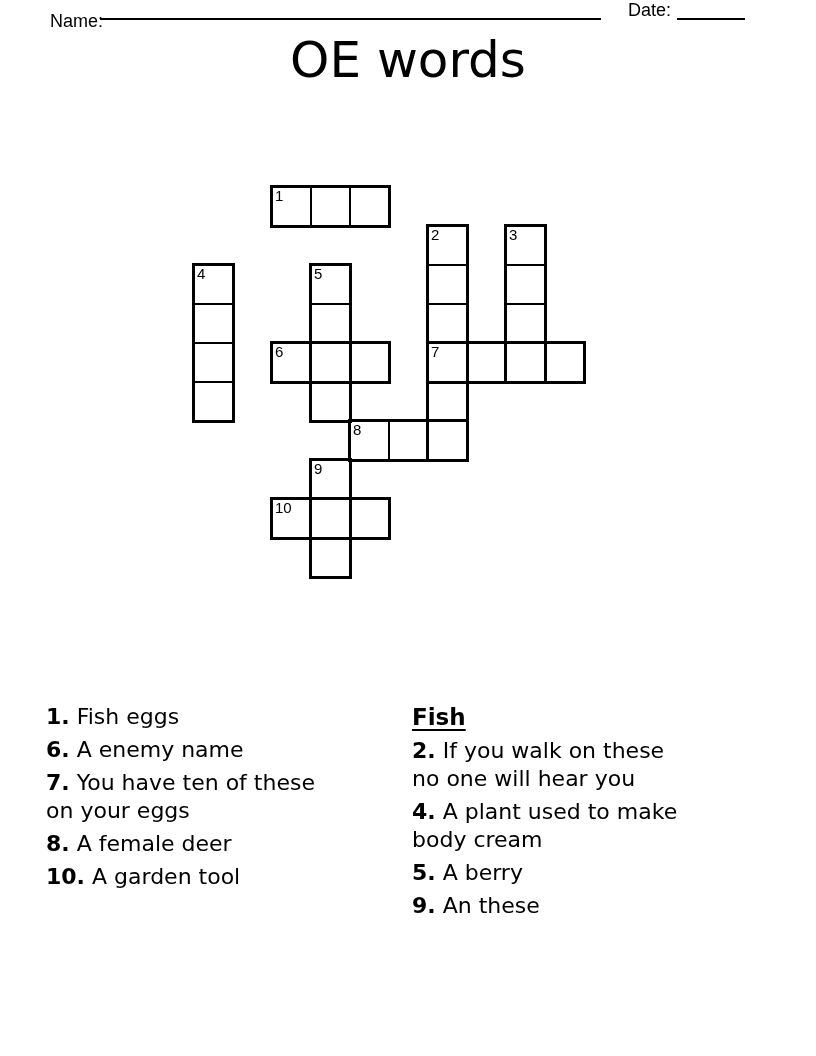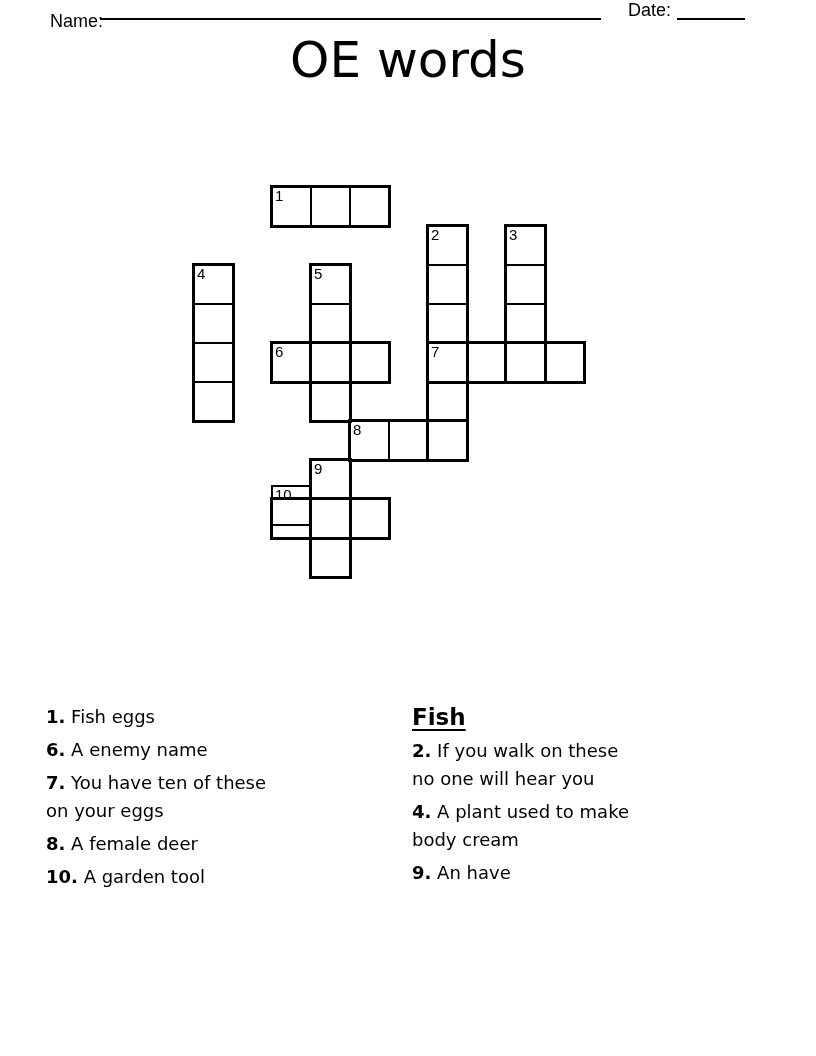--- a/index.html
+++ b/index.html
@@ -43,21 +43,21 @@
 
   
   .clue-col{position:absolute;top:703px;}
   #across-col{left:46px;width:360px;}
   #down-col{left:412px;width:360px;}
   .clue-heading{
     font-size:23px;line-height:28px;font-weight:bold;
     text-decoration:underline;text-decoration-thickness:2px;text-underline-offset:4px;
     margin-bottom:6px;
   }
-  .clue{font-size:18px;line-height:28px;margin-bottom:5px;}
+  .clue{font-size:22px;line-height:28px;margin-bottom:5px;}
   .clue .n{font-weight:bold;}
   .clue .t{white-space:pre-line;}
 </style>
 </head>
 <body>
 
 <span class="field-label" id="name-label">Name:</span>
 <div class="write-line" id="name-line"></div>
 <span class="field-label" id="date-label">Date:</span>
 <div class="write-line" id="date-line"></div>
@@ -106,21 +106,21 @@
     <div class="cell" style="left: 350px; top: 155px;"></div>
     <div class="cell" style="left: 155px; top: 233px;">
       <span class="num">8</span>
     </div>
     <div class="cell" style="left: 194px; top: 233px;"></div>
     <div class="cell" style="left: 116px; top: 272px;">
       <span class="num">9</span>
     </div>
     <div class="cell" style="left: 116px; top: 311px;"></div>
     <div class="cell" style="left: 116px; top: 350px;"></div>
-    <div class="cell" style="left: 77px; top: 298px; text-decoration: underline;">
+    <div class="cell" style="left: 77px; top: 311px; text-decoration: underline;">
       <span class="num">10</span>
     </div>
     <div class="cell" style="left: 155px; top: 311px;"></div>
     <div class="word-outline" style="left: 76px; top: -2px; width: 121px; height: 43px;"></div>
     <div class="word-outline" style="left: 232px; top: 37px; width: 43px; height: 238px;"></div>
     <div class="word-outline" style="left: 310px; top: 37px; width: 43px; height: 160px;"></div>
     <div class="word-outline" style="left: -2px; top: 76px; width: 43px; height: 160px;"></div>
     <div class="word-outline" style="left: 115px; top: 76px; width: 43px; height: 160px;"></div>
     <div class="word-outline" style="left: 76px; top: 154px; width: 121px; height: 43px;"></div>
     <div class="word-outline" style="left: 232px; top: 154px; width: 160px; height: 43px;"></div>
@@ -139,15 +139,16 @@
       <div class="clue"><span class="n">10.</span> <span class="t">A garden tool</span></div>
     </div>
 </div>
 <div class="clue-col" id="down-col">
   <div class="clue-heading">Fish</div>
   <div id="down-list">
       <div class="clue"><span class="n">2.</span> <span class="t">If you walk on these
 no one will hear you</span></div>
       <div class="clue"><span class="n">4.</span> <span class="t">A plant used to make
 body cream</span></div>
-      <div class="clue"><span class="n">9.</span> <span class="t">An have</span></div>
+      <div class="clue"><span class="n">5.</span> <span class="t">A berry</span></div>
+      <div class="clue"><span class="n">9.</span> <span class="t">An these</span></div>
     </div>
 </div>
 
 </body></html>

